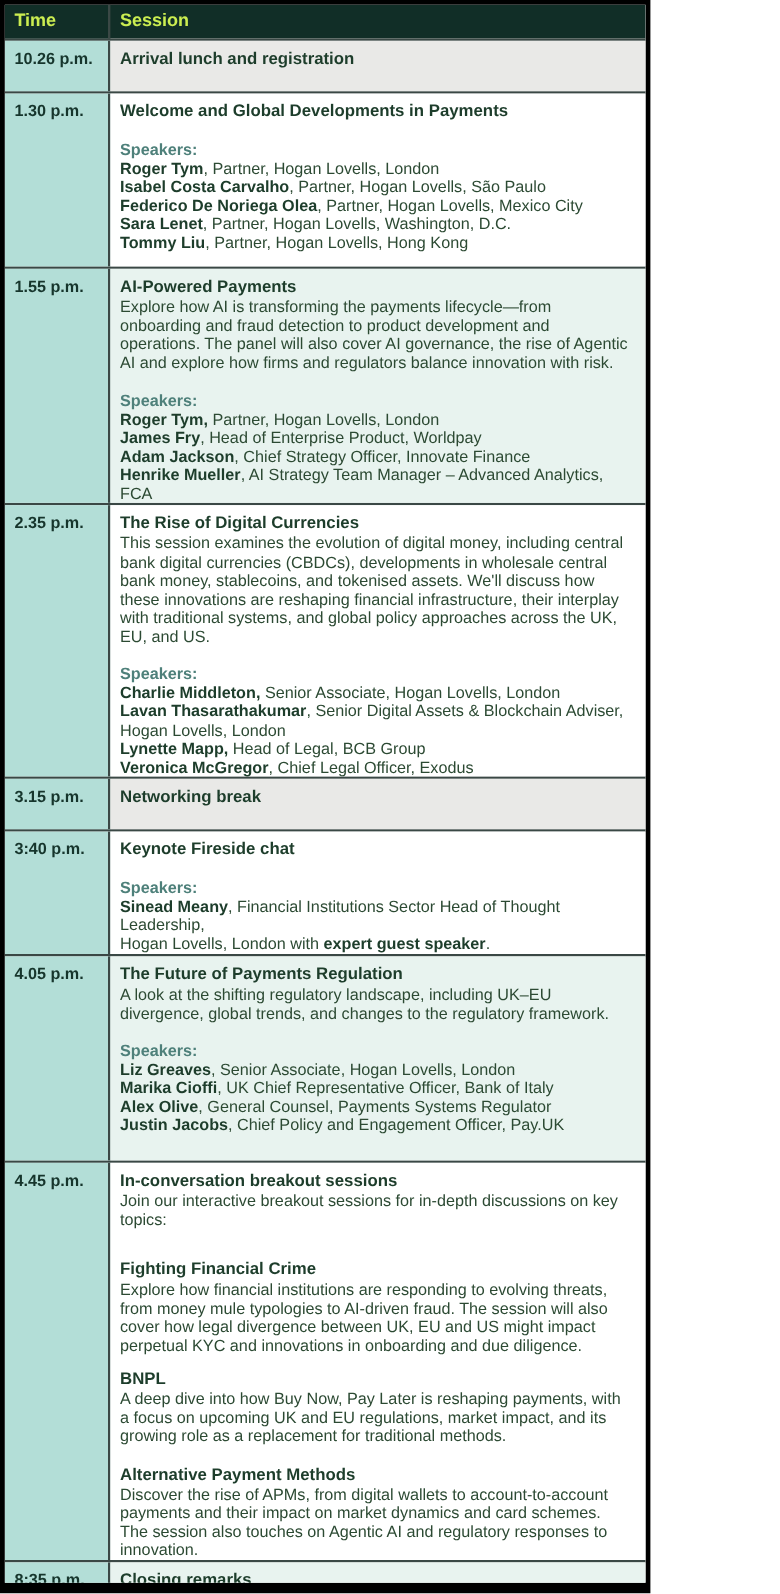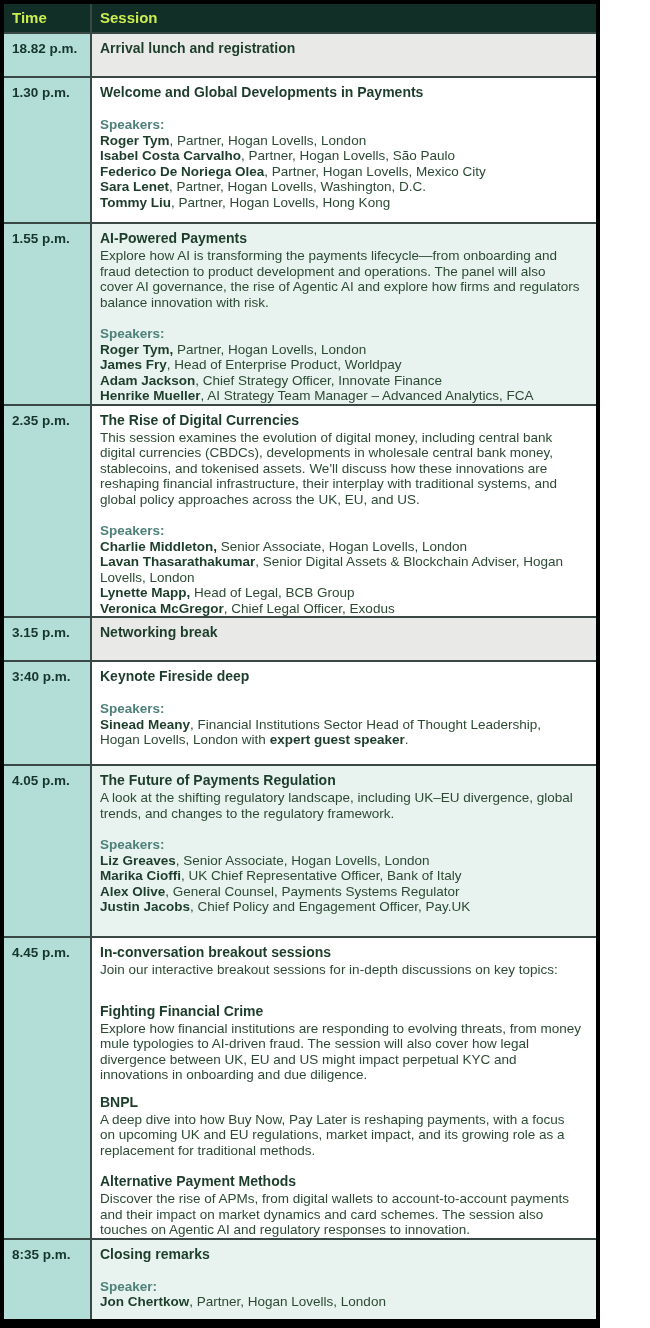--- a/index.html
+++ b/index.html
@@ -1,19 +1,19 @@
 <!DOCTYPE html>
 <html style="--outer-border: #000000; --row-border: #3a4845; --header-bg: #112e27; --header-text: #cbed51; --time-cell-bg: #b3ded7; --time-text: #16352c; --session-white: #ffffff; --session-gray: #e9e9e7; --session-mint: #e8f3ef; --text: #2c4a33; --title-text: #1d3d2b; --speakers-label: #4e807a;"><head>
 <meta charset="utf-8">
 <style>
   * { box-sizing: border-box; margin: 0; padding: 0; }
   body { margin: 0; background: #ffffff; font-family: "Liberation Sans", sans-serif; }
 
   .tbl {
-    width: 600px; height: 1328px; overflow: hidden; background: #fff;
+    width: 542px; height: 1328px; overflow: hidden; background: #fff;
     border: 4px solid var(--outer-border, #000);
     border-bottom-width: 9px;
   }
   .row { display: grid; grid-template-columns: 88px 1fr; border-top: 2px solid var(--row-border, #3a4845); }
   .hdr { border-top: none; height: 28px; background: var(--header-bg, #112e27); }
   .hcell { color: var(--header-text, #cbed51); font-weight: bold; font-size: 15px; padding: 5px 0 0 8px; }
   .tcol { border-right: 2px solid var(--row-border, #3a4845); }
   .hdr .tcol { background: var(--header-bg, #112e27); }
 
   .time {
@@ -43,21 +43,21 @@
 <body>
 
 <div class="tbl">
 
   <div class="row hdr">
     <div class="tcol hcell">Time</div>
     <div class="hcell">Session</div>
   </div>
 
   <div class="row r0 v-gray">
-    <div class="tcol time">18.82 p.m.</div>
+    <div class="tcol time">10.26 p.m.</div>
     <div class="sess">
       <div class="title">Arrival lunch and registration</div>
     </div>
   </div>
 
   <div class="row r1 v-white">
     <div class="tcol time">1.30 p.m.</div>
     <div class="sess">
       <div class="title">Welcome and Global Developments in Payments</div>
       <div class="speakers">
@@ -104,21 +104,21 @@
   <div class="row r4 v-gray">
     <div class="tcol time">3.15 p.m.</div>
     <div class="sess">
       <div class="title">Networking break</div>
     </div>
   </div>
 
   <div class="row r5 v-white">
     <div class="tcol time">3:40 p.m.</div>
     <div class="sess">
-      <div class="title">Keynote Fireside deep</div>
+      <div class="title">Keynote Fireside chat</div>
       <div class="speakers">
         <div class="sp-label">Speakers:</div>
         <div class="speaker"><b>Sinead Meany</b><span>, Financial Institutions Sector Head of Thought Leadership,</span></div>
         <div class="speaker"><span>Hogan Lovells, London with </span><b>expert guest speaker</b><span>.</span></div>
       </div>
     </div>
   </div>
 
   <div class="row r6 v-mint">
     <div class="tcol time">4.05 p.m.</div>

